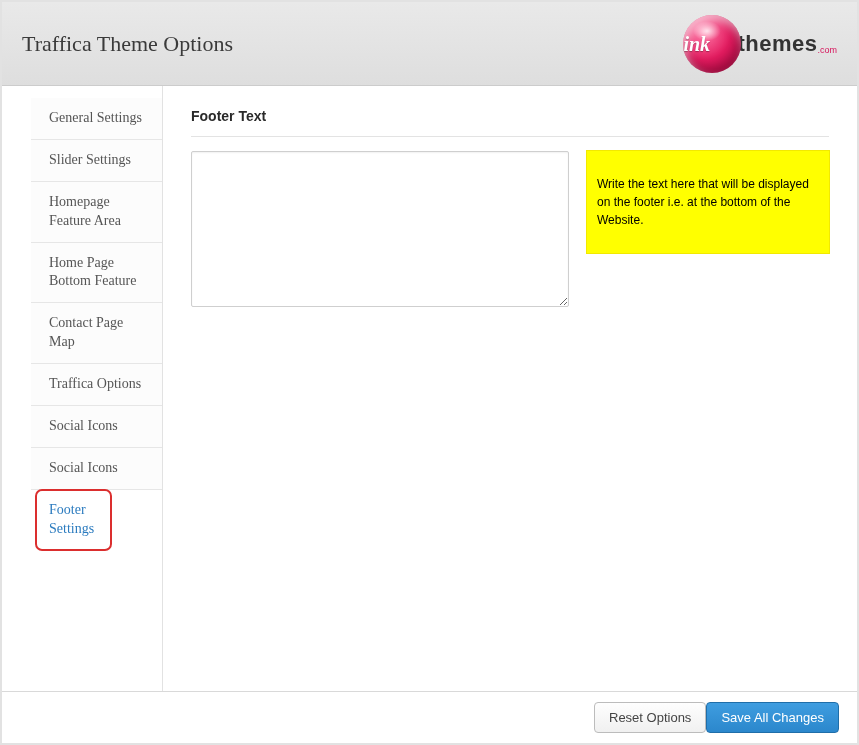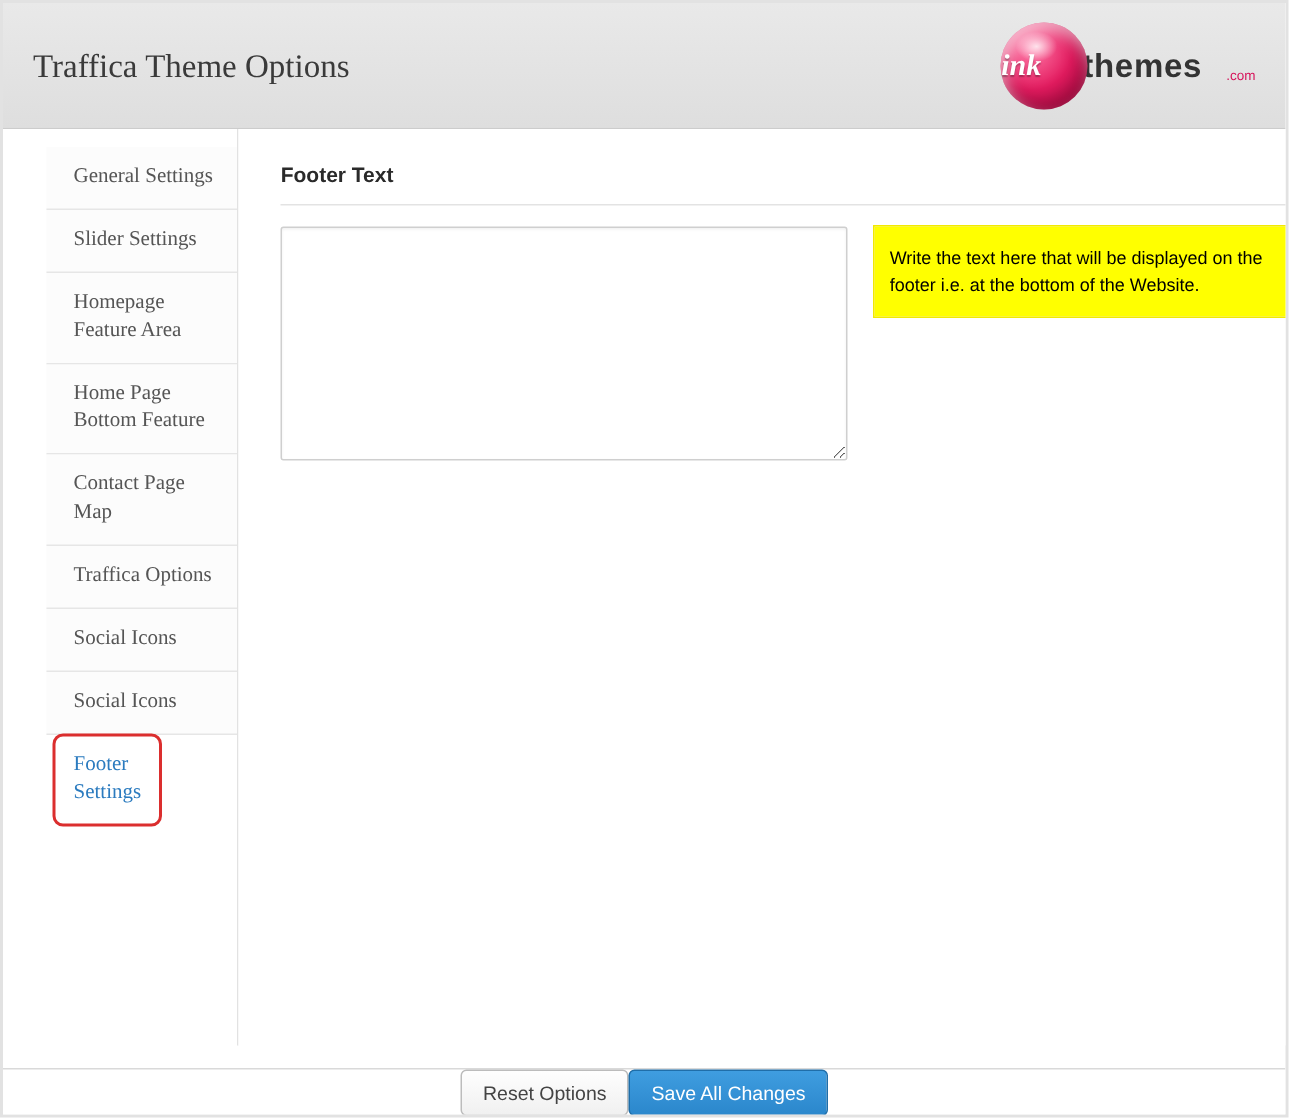--- a/index.html
+++ b/index.html
@@ -60,21 +60,21 @@
   }
   .logo-text {
     font-size: 22px;
     font-weight: bold;
     color: #333333;
     letter-spacing: 0.5px;
   }
   .logo-dotcom {
     font-size: 9px;
     color: #d6145b;
-    margin-left: 16px;
+    margin-left: 0;
     position: relative;
     top: 6px;
   }
 
   .body-area {
     display: flex;
     height: 611px;
   }
   .sidebar {
     width: 174px;
@@ -133,37 +133,37 @@
     font-size: 13px;
     resize: both;
     color: #333;
     background: #ffffff;
     box-shadow: inset 0 1px 2px rgba(0,0,0,0.06);
   }
   .help-box {
     background: #ffff00;
     color: #000000;
     font-size: 12px;
-    padding: 12px 10px;
-    width: 276px;
+    padding: 24px 10px;
+    width: 242px;
     line-height: 1.5;
   }
   .help-box.highlighted {
     outline: 1px solid #f2e900;
   }
 
   .footer-bar {
     position: absolute;
     left: 0; right: 0; bottom: 0;
-    height: 31px;
+    height: 52px;
     border-top: 1px solid #d9d9d9;
     background: #ffffff;
     display: flex;
     align-items: center;
-    justify-content: center;
+    justify-content: flex-end;
     padding: 0 18px;
   }
   .btn {
     font-size: 13px;
     padding: 7px 14px;
     border-radius: 4px;
     cursor: pointer;
   }
   .btn-reset {
     background: linear-gradient(to bottom, #fefefe, #f0f0f0);

